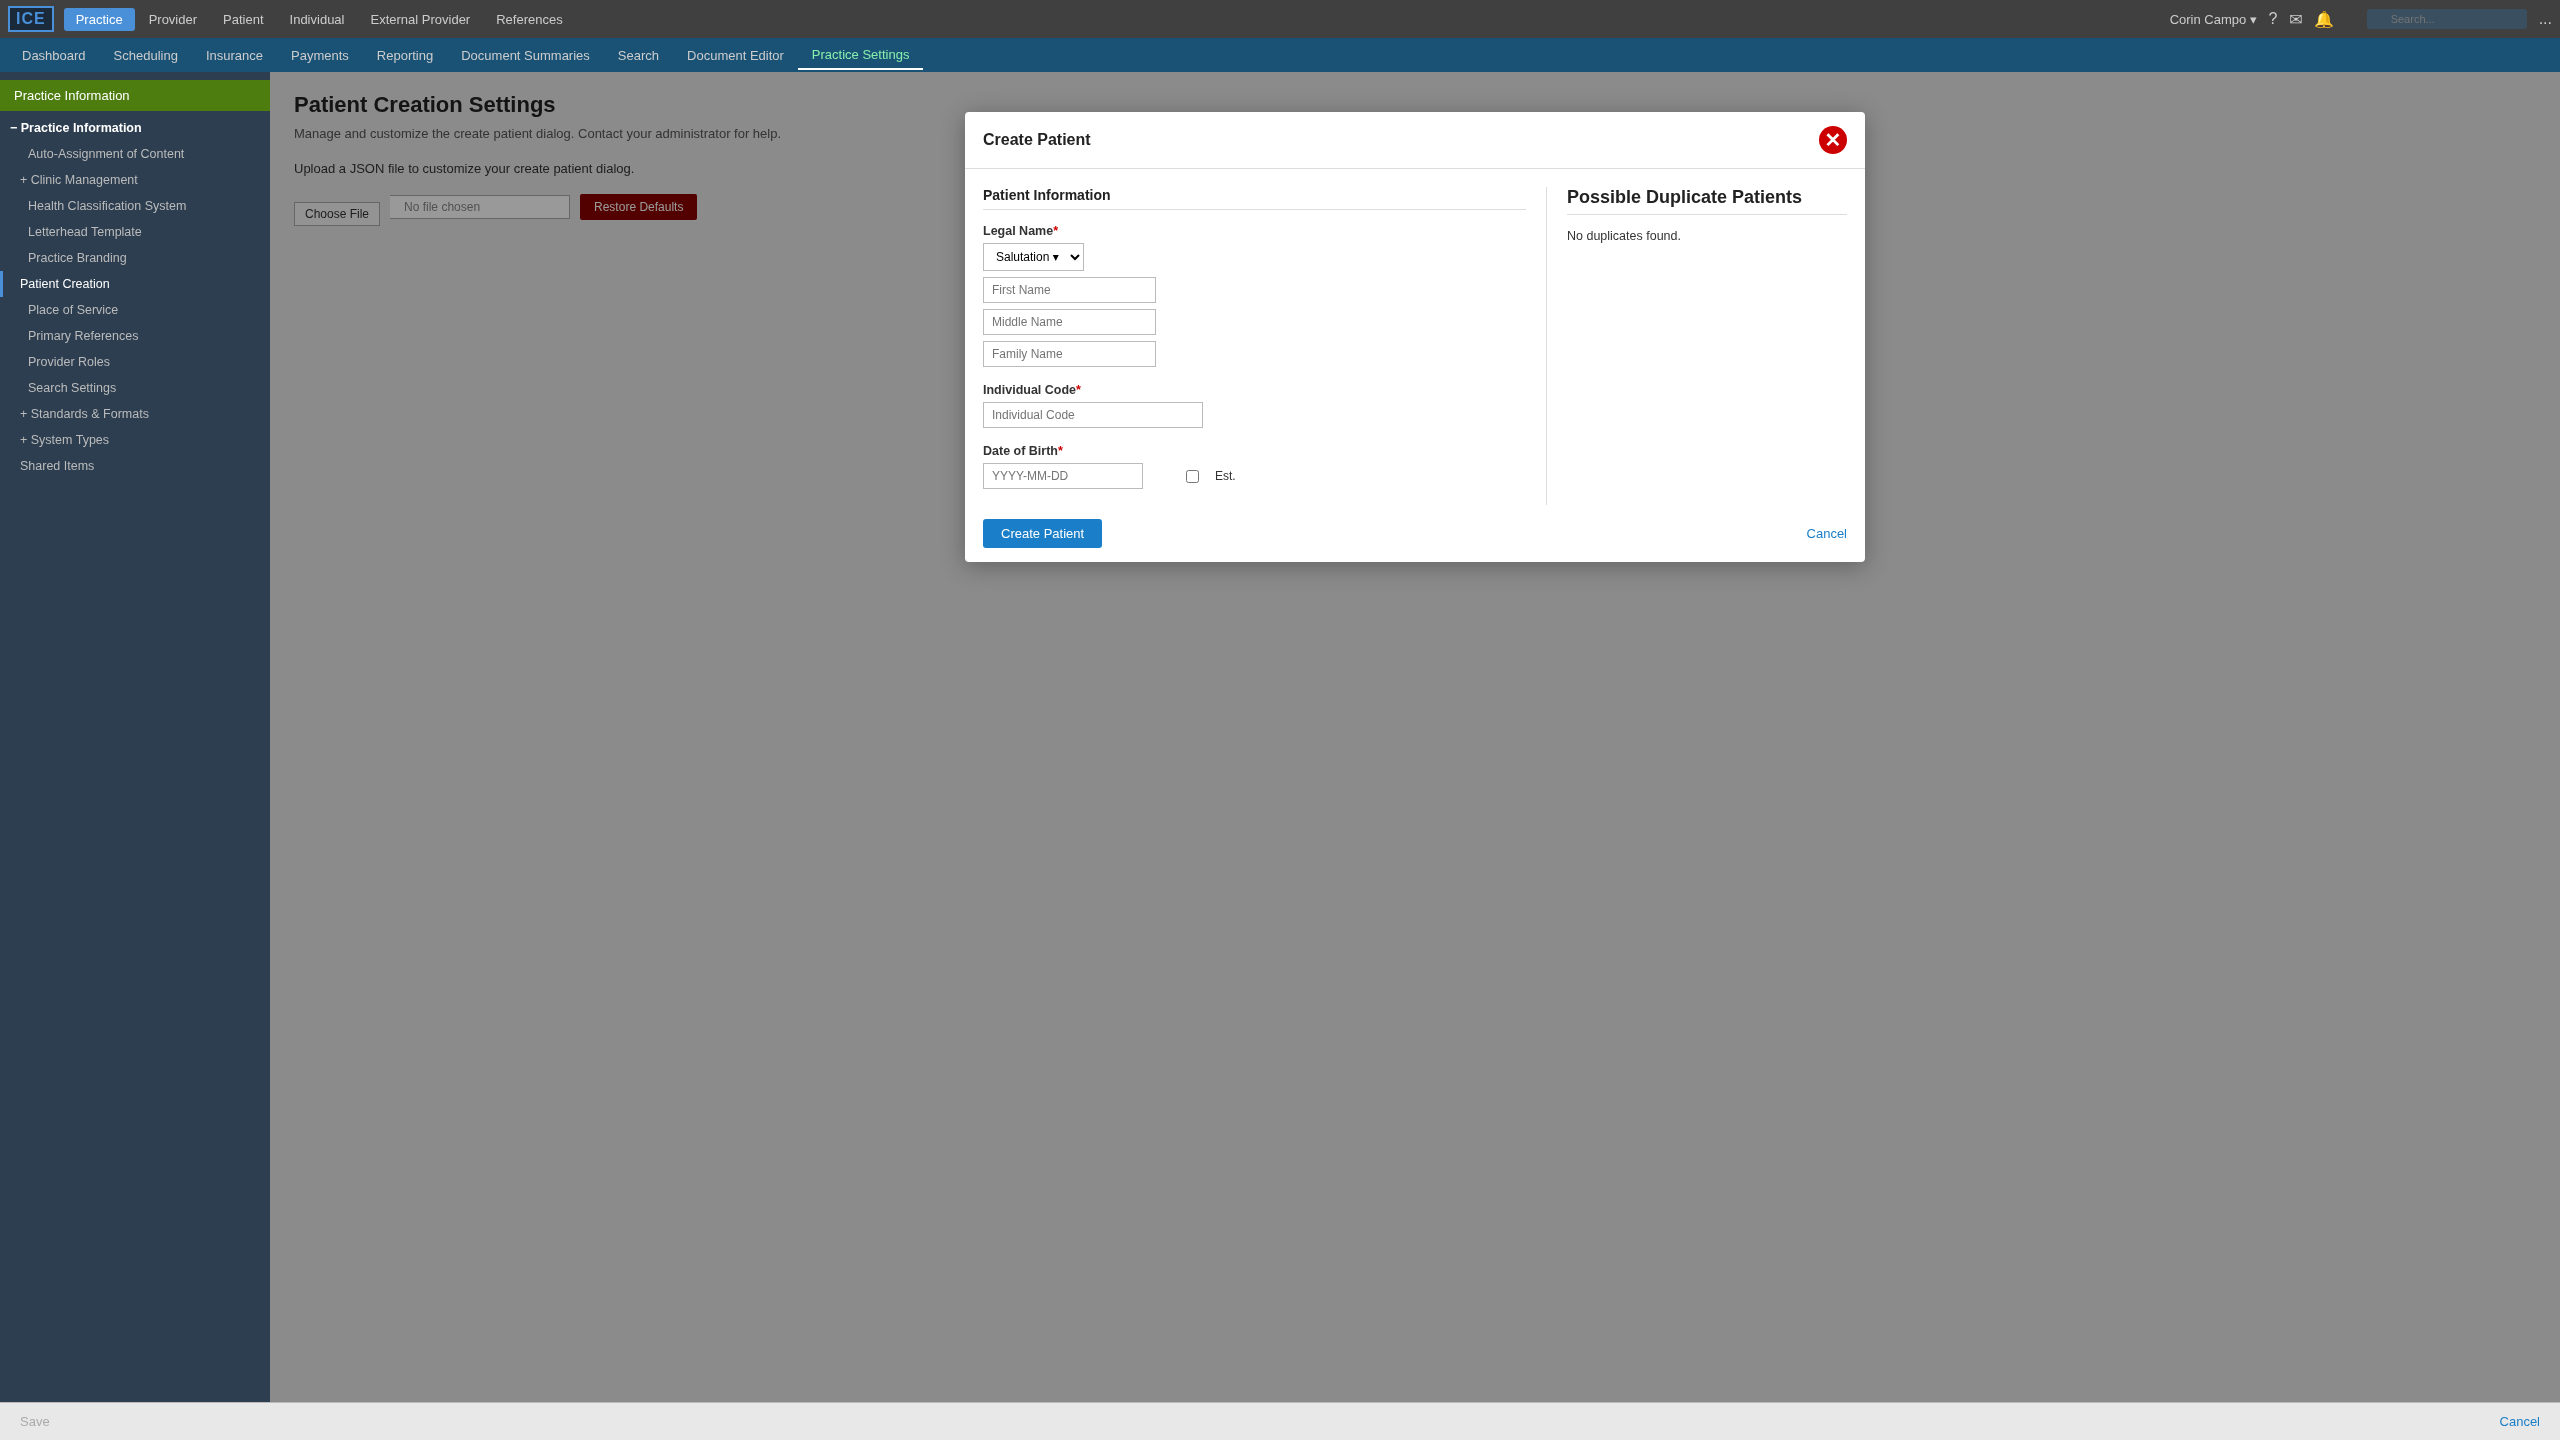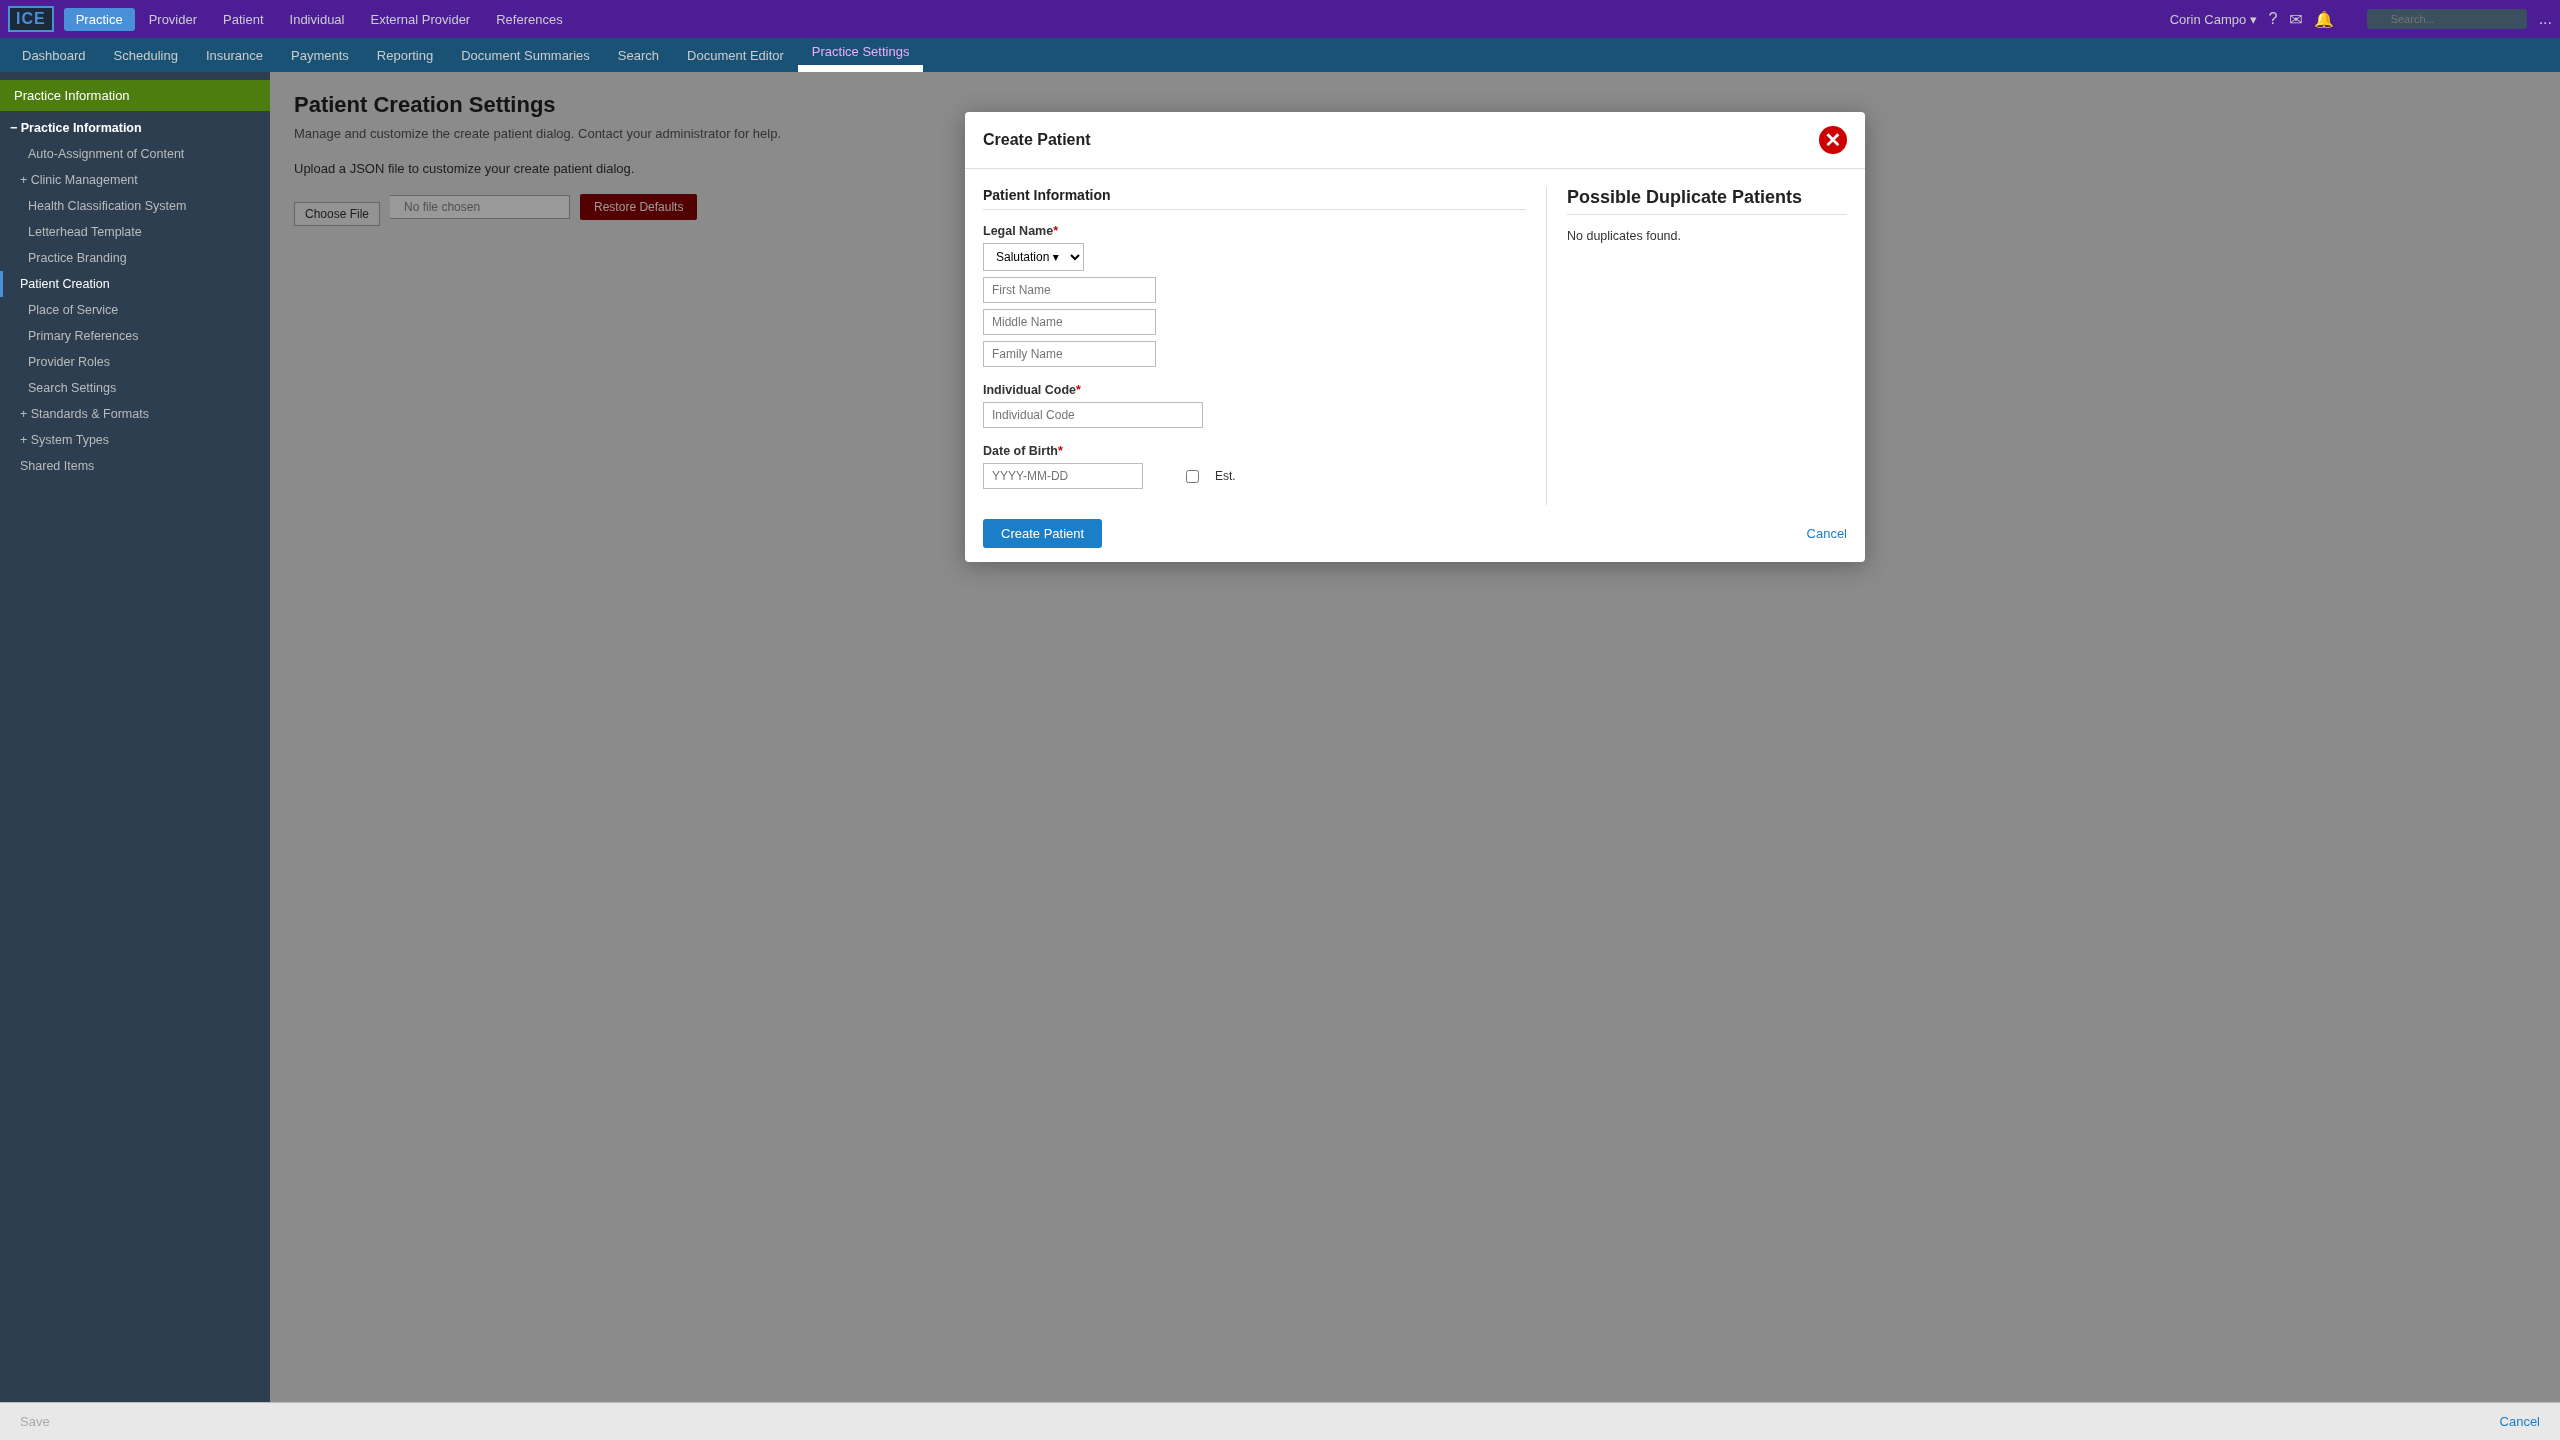--- a/index.html
+++ b/index.html
@@ -1,20 +1,20 @@
 <!DOCTYPE html>
 <html><head>
   <meta charset="utf-8">
   <style>
     * { box-sizing: border-box; margin: 0; padding: 0; }
     body { font-family: Arial, sans-serif; font-size: 13px; background: #d0d0d0; color: #333; }
 
     
     .top-nav {
-      background: #4c1d95;
+      background: #404040;
       display: flex;
       align-items: center;
       height: 38px;
       padding: 0 8px;
       gap: 2px;
     }
     .logo-box {
       background: #1a2a3a;
       border: 2px solid #4a90d9;
       color: #4a90d9;
@@ -74,22 +74,22 @@
       gap: 0;
     }
     .second-nav-item {
       color: #ccc;
       padding: 6px 14px;
       cursor: pointer;
       font-size: 13px;
       text-decoration: none;
     }
     .second-nav-item.active {
-      color: #f0abfc;
-      border-bottom: 8px solid #ffffff;
+      color: #86efac;
+      border-bottom: 2px solid #ffffff;
     }
 
     
     .main-layout {
       display: flex;
       height: calc(100vh - 72px - 38px);
       min-height: 0;
     }
 
     

